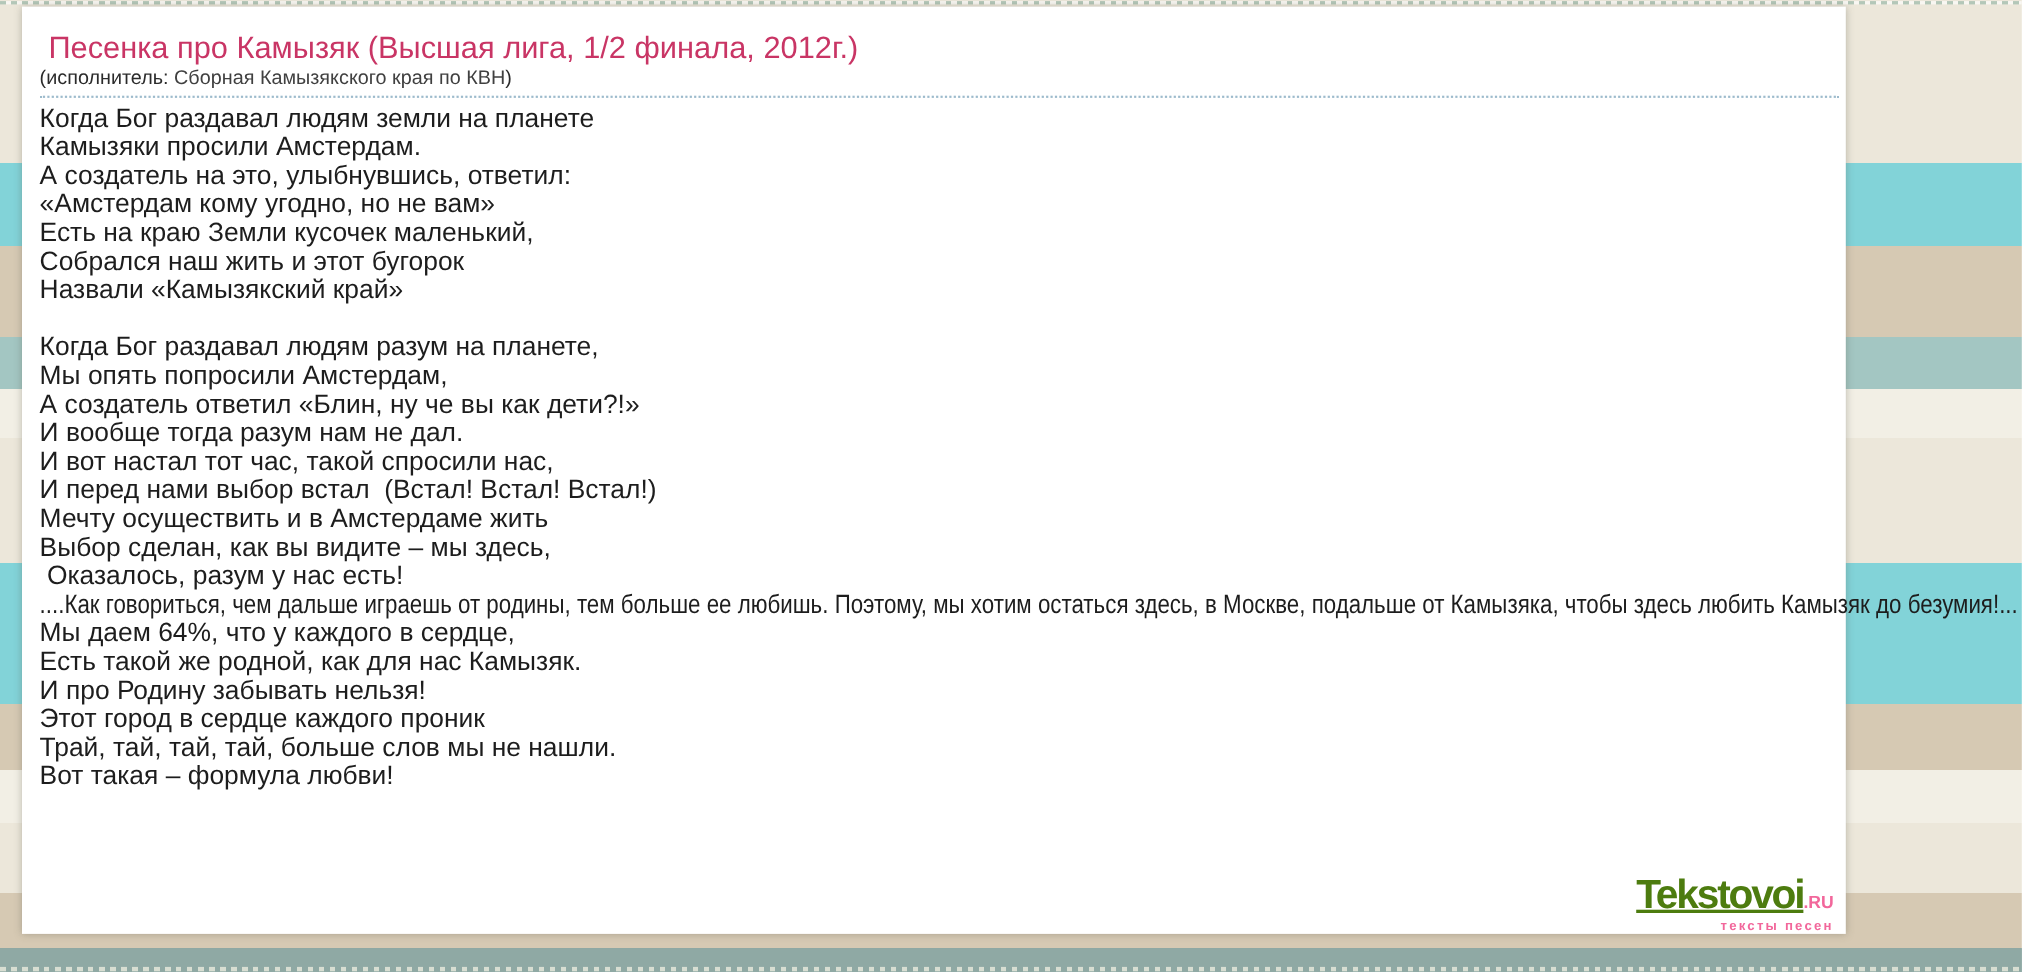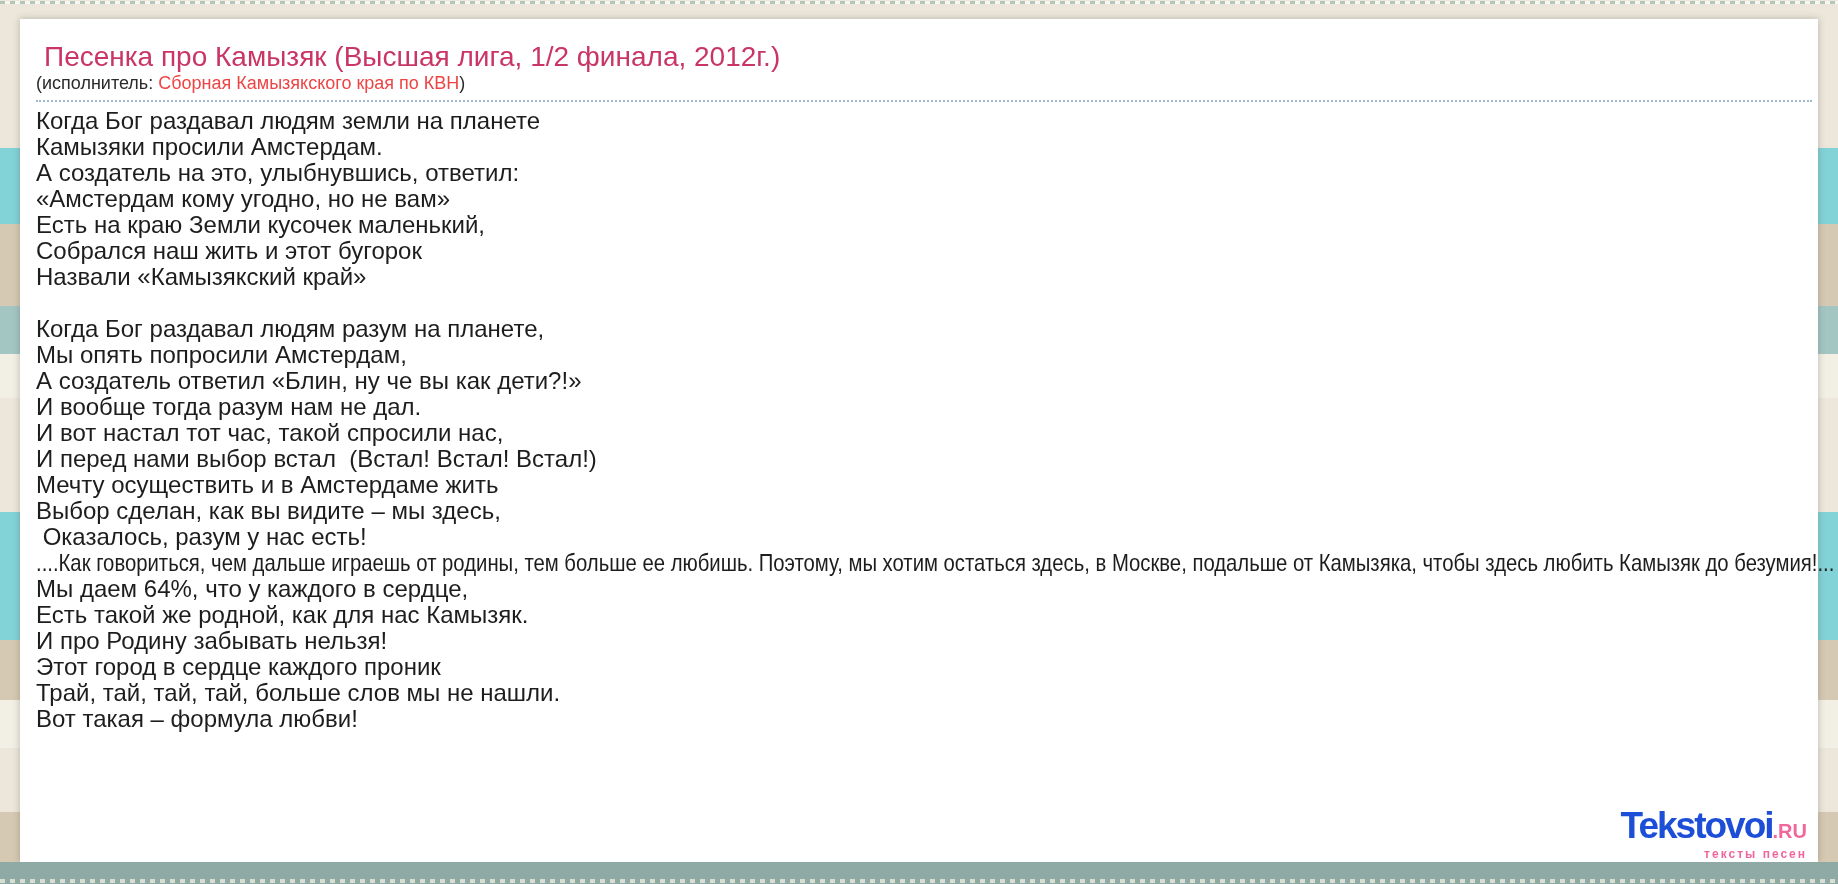--- a/index.html
+++ b/index.html
@@ -29,55 +29,56 @@
   }
   .footer-band {
     position:absolute; left:0; right:0; bottom:0; height:22px;
     background:#8fa9a4;
   }
   .footer-band::after {
     content:""; position:absolute; left:0; right:0; bottom:1px; height:4px;
     background:repeating-linear-gradient(90deg, #d8ded2 0 5px, rgba(216,222,210,0) 5px 10px);
   }
   .card {
-    position:absolute; left:20px; top:19px;
-    width:1798px; height:843px;
+    position:absolute; left:20px; top:6px;
+    width:1658px; height:843px;
     background:#ffffff;
     box-shadow:0 0 7px rgba(80,80,70,.35);
   }
   .inner { padding:23px 6px 0 16px; }
   .header { border-bottom:2px dotted #9dbbcc; padding-bottom:6px; }
   .page-title {
     margin:0 0 0 8px;
     font-size:28px; line-height:30px; font-weight:normal;
     color:#c93565;
   }
   .artist-line { font-size:18px; line-height:22px; color:#2b2b2b; }
-  .artist-link { color:#ef4444; text-decoration:none; cursor:pointer; margin-left:5px; }
+  .artist-link { color:#404040; text-decoration:none; cursor:pointer; margin-left:5px; }
   .lyrics {
     margin-top:6px;
     font-size:24px; line-height:26px; color:#1d1d1d;
   }
   .lyric-line { min-height:26px; white-space:pre; }
   .condensed {
     white-space:pre;
     transform-origin:0 50%;
     background:#ffffff;
     letter-spacing:0;
   }
   .site-logo {
     position:absolute; right:11px; bottom:2px;
     text-align:right; cursor:pointer; line-height:1;
   }
   .logo-name {
     font-size:37px; font-weight:bold; letter-spacing:-2px;
-    color:#1d4ed8;
+    color:#4d7c0f;
+    text-decoration:underline;
   }
   .logo-tld {
-    font-size:20px; font-weight:bold; letter-spacing:0;
+    font-size:16px; font-weight:bold; letter-spacing:0;
     color:#f2679b;
   }
   .logo-sub {
     margin-top:4px;
     font-size:12px; font-weight:bold; letter-spacing:2px;
     color:#f2679b;
   }
 </style>
 </head>
 <body>

